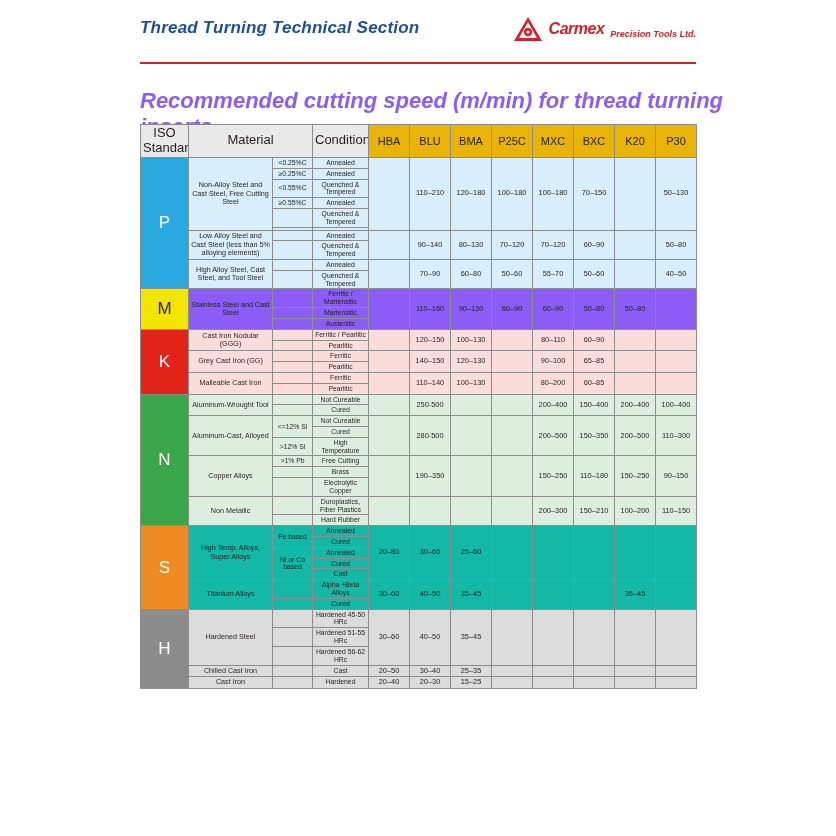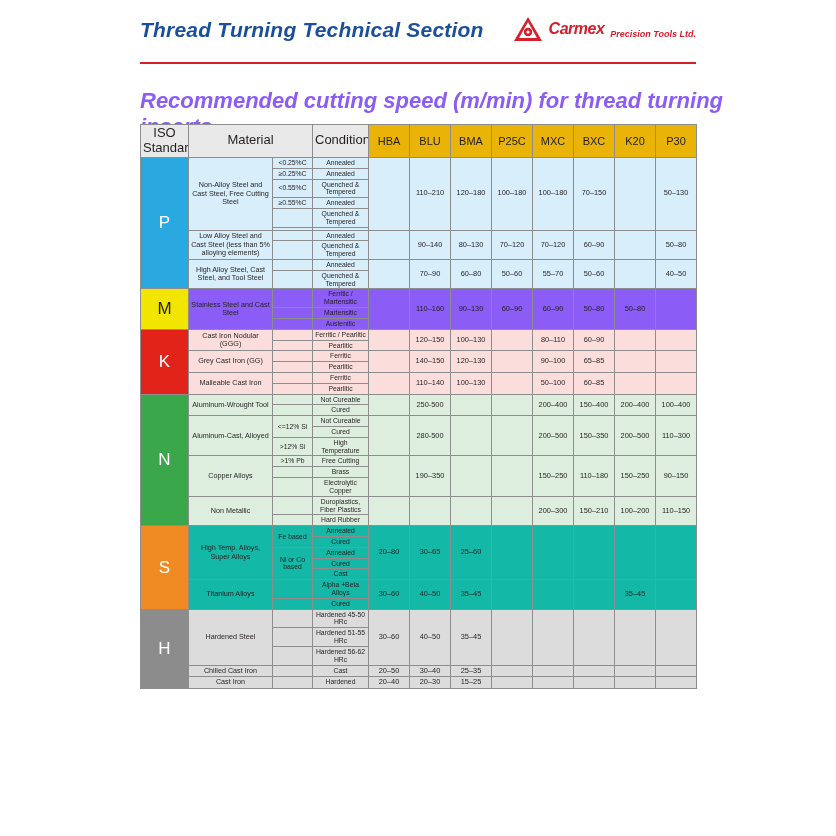--- a/index.html
+++ b/index.html
@@ -10,21 +10,21 @@
     color:#231f20;
     overflow:hidden;
   }
   .page{position:relative;width:836px;height:836px;}
 
   
   .header{
     position:absolute;left:140px;top:18px;width:556px;height:40px;
   }
   .header-title{
-    font-size:21px;font-weight:bold;font-style:italic;color:#1b4f9c;
+    font-size:17px;font-weight:bold;font-style:italic;color:#1b4f9c;
     letter-spacing:.2px;
   }
   .brand{
     position:absolute;right:0;top:-2px;display:flex;align-items:center;gap:6px;
   }
   .brand-mark{width:30px;height:26px;position:relative;}
   .brand-mark svg{display:block;}
   .brand-name{
     font-size:16px;font-weight:bold;font-style:italic;color:#d5202b;
     line-height:1;letter-spacing:-.5px;
@@ -272,21 +272,21 @@
             <td class="cond">Pearlitic</td>
           </tr>
           <tr class="row-k">
             <td class="matl" rowspan="2">Malleable Cast Iron</td>
             <td class="sub" rowspan="1"></td>
             <td class="cond">Ferritic</td>
             <td class="val" rowspan="2"></td>
             <td class="val" rowspan="2">110–140</td>
             <td class="val" rowspan="2">100–130</td>
             <td class="val" rowspan="2"></td>
-            <td class="val" rowspan="2">50–100</td>
+            <td class="val" rowspan="2">80–200</td>
             <td class="val" rowspan="2">60–85</td>
             <td class="val" rowspan="2"></td>
             <td class="val" rowspan="2"></td>
           </tr>
           <tr class="row-k">
             <td class="sub" rowspan="1"></td>
             <td class="cond">Pearlitic</td>
           </tr>
           <tr class="row-n">
             <td class="iso iso-n" rowspan="10">N</td>

